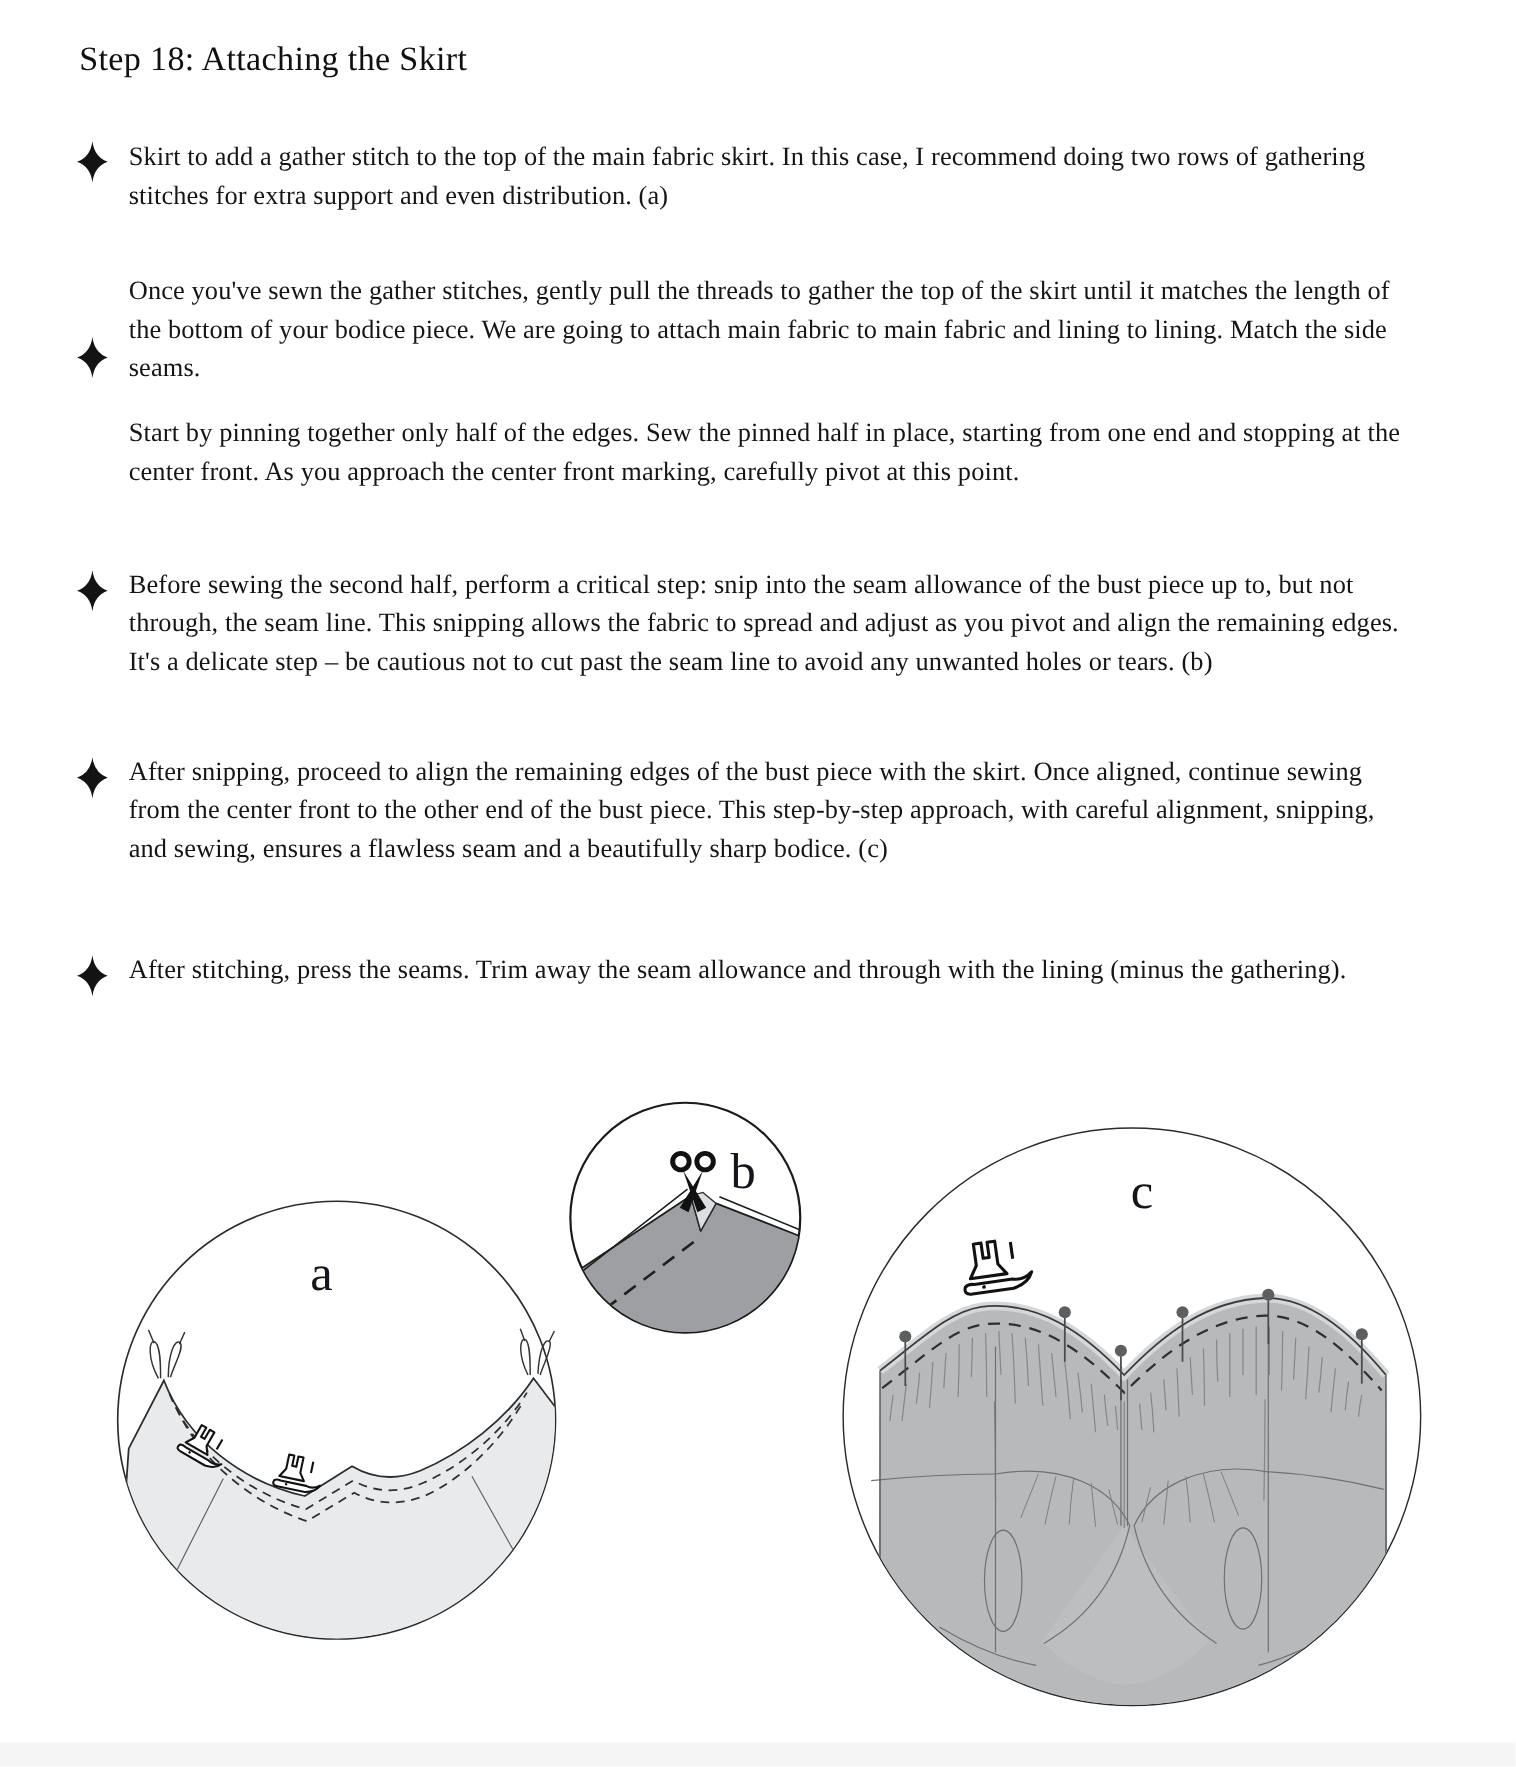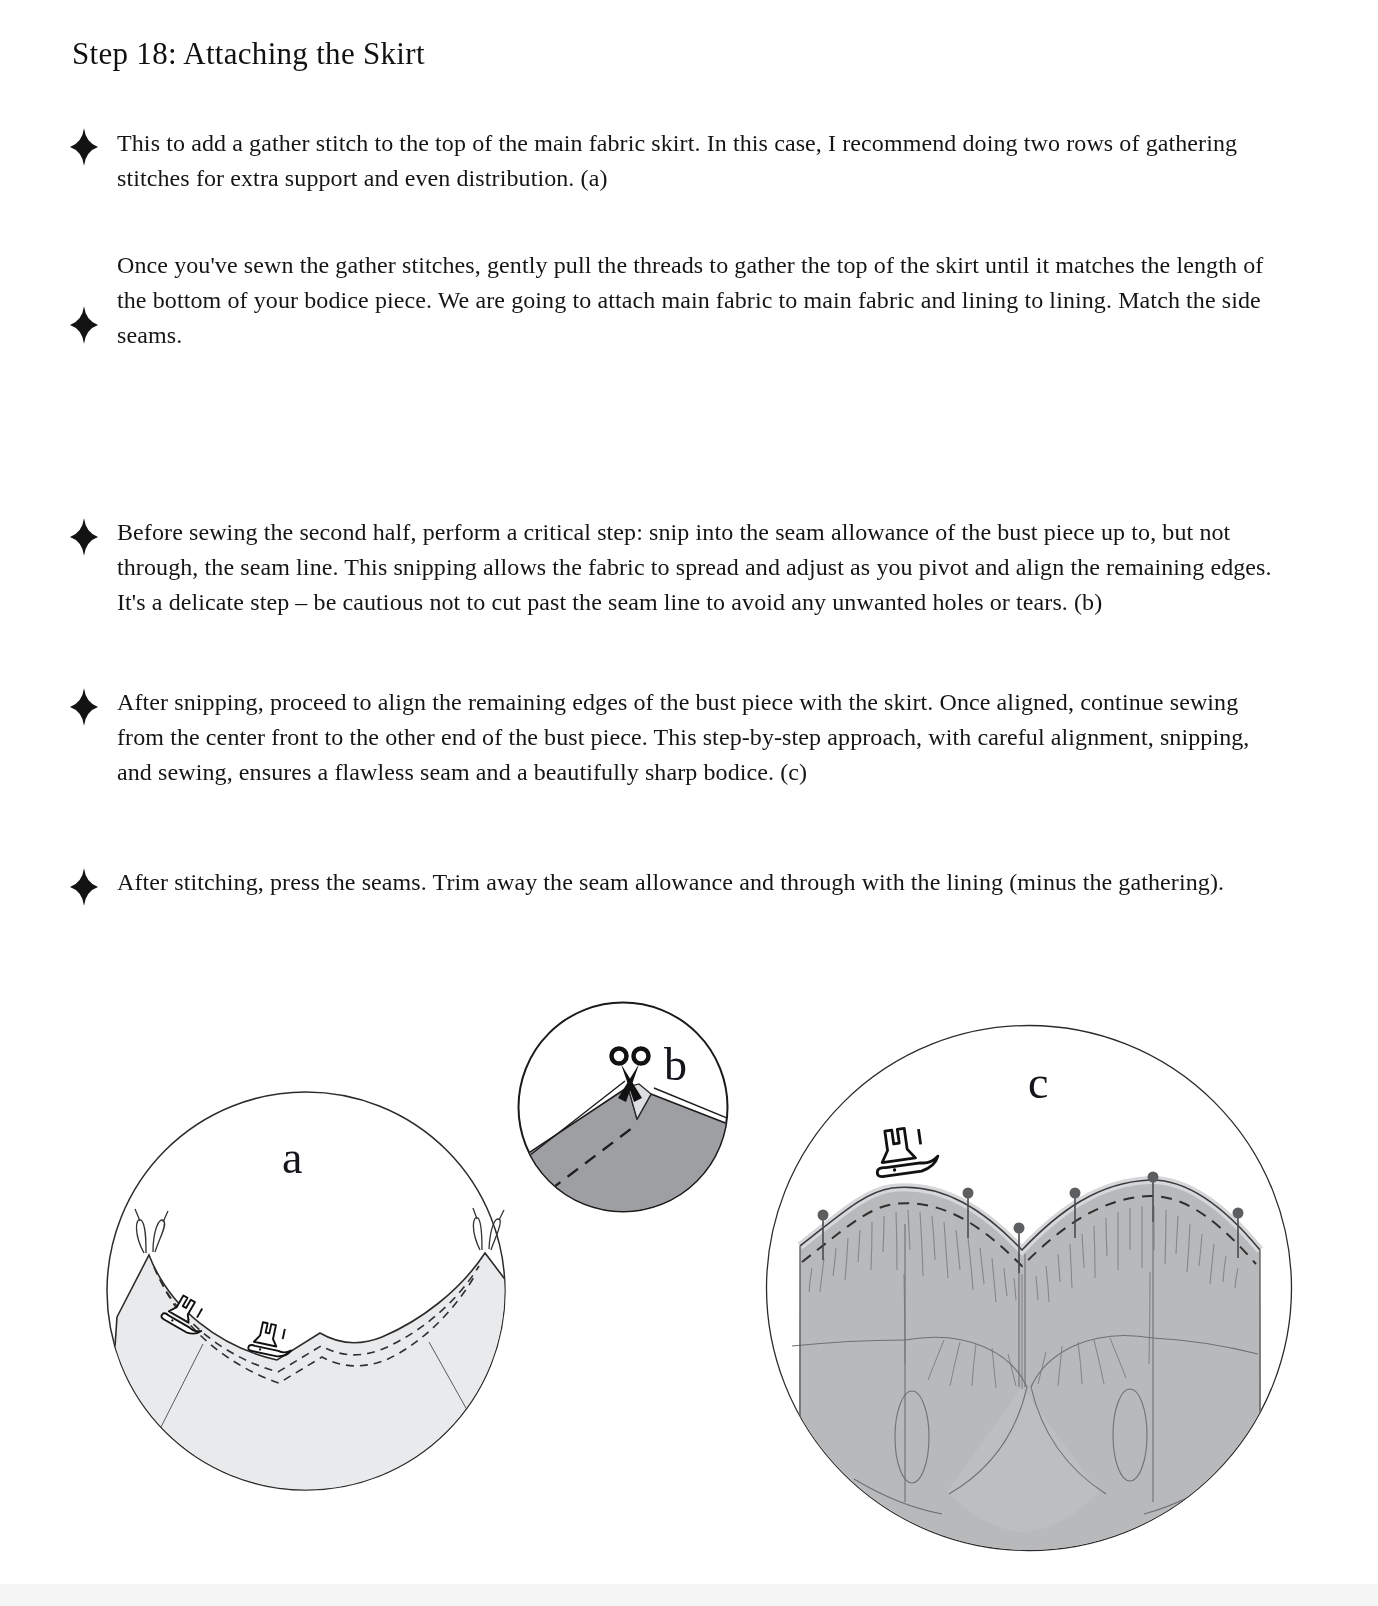--- a/index.html
+++ b/index.html
@@ -41,22 +41,23 @@
     <svg width="28" height="38" viewBox="0 0 24 32">
         <path d="M12 0 Q13.6 12.4 24 16 Q13.6 19.6 12 32 Q10.4 19.6 0 16 Q10.4 12.4 12 0 Z" fill="#131313"></path>
       </svg>
   </div>
   <div class="bullet-star" style="top:868px">
     <svg width="28" height="38" viewBox="0 0 24 32">
         <path d="M12 0 Q13.6 12.4 24 16 Q13.6 19.6 12 32 Q10.4 19.6 0 16 Q10.4 12.4 12 0 Z" fill="#131313"></path>
       </svg>
   </div>
 
-  <div class="para" style="top:126px">This to add a gather stitch to the top of the main fabric skirt. In this case, I recommend doing two rows of gathering stitches for extra support and even distribution. (a)</div>
+  <div class="para" style="top:126px">Skirt to add a gather stitch to the top of the main fabric skirt. In this case, I recommend doing two rows of gathering stitches for extra support and even distribution. (a)</div>
   <div class="para" style="top:248px">Once you've sewn the gather stitches, gently pull the threads to gather the top of the skirt until it matches the length of the bottom of your bodice piece. We are going to attach main fabric to main fabric and lining to lining. Match the side seams.</div>
+  <div class="para" style="top:377px">Start by pinning together only half of the edges. Sew the pinned half in place, starting from one end and stopping at the center front. As you approach the center front marking, carefully pivot at this point.</div>
   <div class="para" style="top:685px">After snipping, proceed to align the remaining edges of the bust piece with the skirt. Once aligned, continue sewing from the center front to the other end of the bust piece. This step-by-step approach, with careful alignment, snipping, and sewing, ensures a flawless seam and a beautifully sharp bodice. (c)</div>
   <div class="para" style="top:515px">Before sewing the second half, perform a critical step: snip into the seam allowance of the bust piece up to, but not through, the seam line. This snipping allows the fabric to spread and adjust as you pivot and align the remaining edges. It's a delicate step – be cautious not to cut past the seam line to avoid any unwanted holes or tears. (b)</div>
   <div class="para" style="top:865px">After stitching, press the seams. Trim away the seam allowance and through with the lining (minus the gathering).</div>
 
   <div class="fig" style="left:104px;top:1089px">
     <svg width="404" height="404" viewBox="0 0 404 404">
       <defs>
         <clipPath id="clipA">
             <circle cx="202" cy="202" r="198.5"></circle>
           </clipPath>

